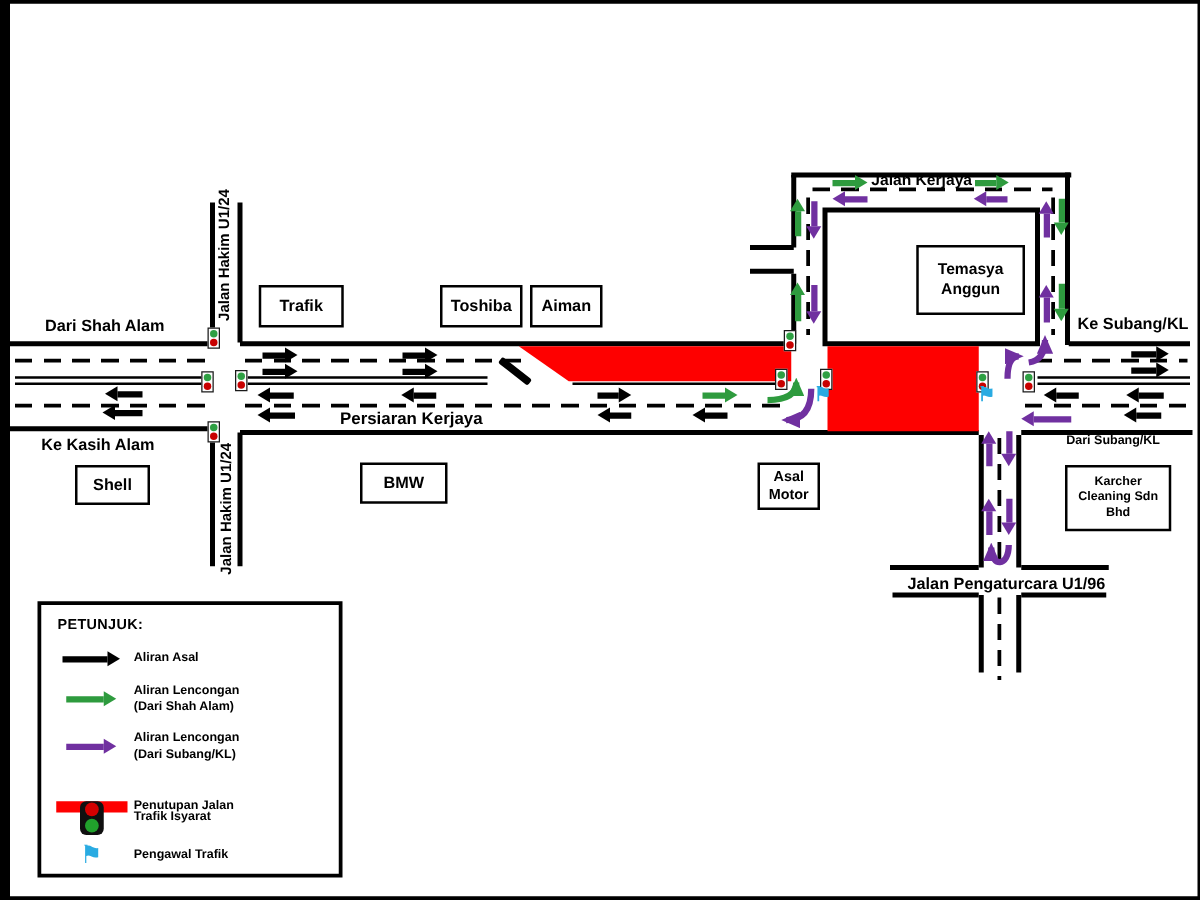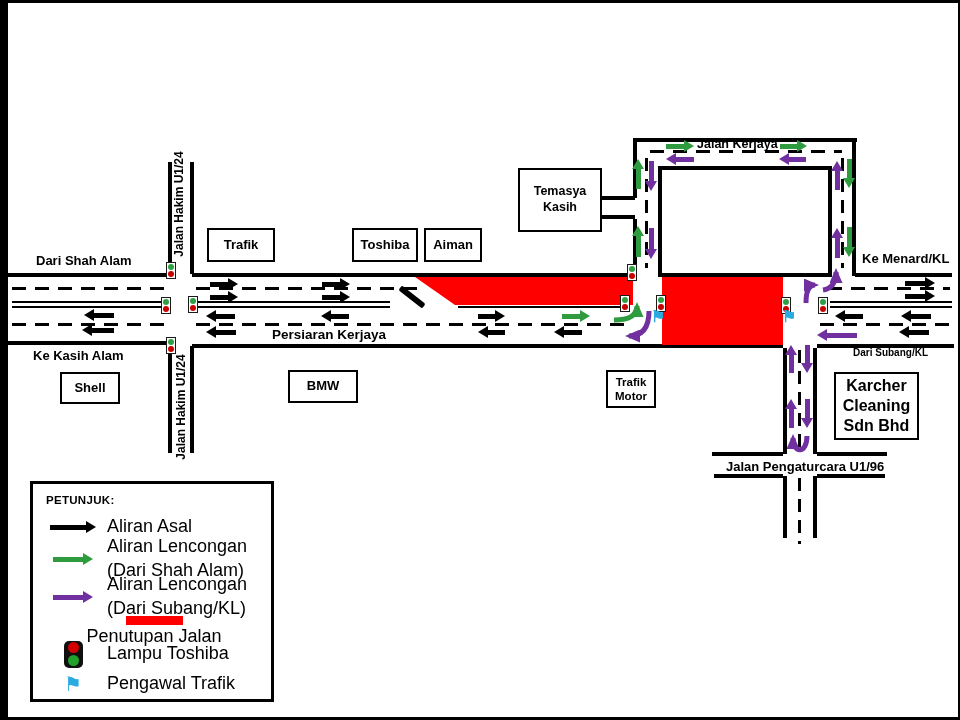--- a/index.html
+++ b/index.html
@@ -24,21 +24,21 @@
       display:flex;flex-direction:column;align-items:center;justify-content:space-evenly;}
   .tl i{width:6px;height:6px;border-radius:50%;display:block;}
   .flag{position:absolute;font-size:16px;line-height:1;font-weight:bold;}
   .merge{position:absolute;left:397px;top:294px;width:30px;height:6px;background:#000;transform:rotate(38deg);border-radius:2px;}
   
   #legend{position:absolute;left:30px;top:481px;width:244px;height:221px;box-sizing:border-box;
           border:3px solid #000;background:#fff;z-index:20;}
   #legend .title{position:absolute;left:13px;top:10px;font-weight:bold;font-size:11.5px;letter-spacing:.3px;}
   .lrow{position:absolute;left:6px;width:230px;display:flex;align-items:center;}
   .lrow .icell{width:68px;display:flex;justify-content:center;align-items:center;flex:none;}
-  .lrow .ltext{font-weight:normal;font-size:18px;line-height:1.32;color:#000;}
+  .lrow .ltext{font-weight:bold;font-size:10px;line-height:1.32;color:#000;}
   .redbar{width:57px;height:9px;}
   .leg-tl{width:19px;height:27px;background:#101010;border-radius:5px;display:flex;flex-direction:column;
           align-items:center;justify-content:space-evenly;}
   .leg-tl i{width:11px;height:11px;border-radius:50%;display:block;}
 </style>
 </head>
 <body>
 
 <div id="canvas">
   <div id="frame"></div>
@@ -286,36 +286,36 @@
         <i style="background: rgb(200, 0, 0);"></i>
       </div>
       <div class="flag" style="left: 651px; top: 309px; color: rgb(41, 171, 226);">⚑</div>
       <div class="flag" style="left: 782px; top: 309px; color: rgb(41, 171, 226);">⚑</div>
     </div>
 
   <div class="labels">
 
     <div class="maplabel" style="left:36px;top:253px;font-size:13px;">Dari Shah Alam</div>
     <div class="maplabel" style="left:33px;top:348px;font-size:13px;">Ke Kasih Alam</div>
-    <div class="maplabel" style="left:862px;top:251px;font-size:13px;">Ke Menard/KL</div>
+    <div class="maplabel" style="left:862px;top:251px;font-size:13px;">Ke Subang/KL</div>
     <div class="maplabel" style="left:853px;top:347px;font-size:10px;">Dari Subang/KL</div>
     <div class="maplabel" style="left:272px;top:327px;font-size:13.5px;">Persiaran Kerjaya</div>
     <div class="maplabel" style="left:697px;top:137px;font-size:12.5px;">Jalan Kerjaya</div>
     <div class="maplabel" style="left:726px;top:459px;font-size:13px;">Jalan Pengaturcara U1/96</div>
     <div class="maplabel rot" style="left:119px;top:197px;width:120px;font-size:12px;">Jalan Hakim U1/24</div>
     <div class="maplabel rot" style="left:121px;top:400px;width:120px;font-size:12px;">Jalan Hakim U1/24</div>
 
     <div class="pbox" style="left:207px;top:228px;width:68px;height:34px;font-size:13px;">Trafik</div>
     <div class="pbox" style="left:352px;top:228px;width:66px;height:34px;font-size:13px;">Toshiba</div>
     <div class="pbox" style="left:424px;top:228px;width:58px;height:34px;font-size:13px;">Aiman</div>
-    <div class="pbox" style="left:518px;top:168px;width:84px;height:64px;font-size:12.5px;">Temasya Kasih</div>
+    <div class="pbox" style="left:733px;top:196px;width:87px;height:56px;font-size:12.5px;">Temasya Anggun</div>
     <div class="pbox" style="left:60px;top:372px;width:60px;height:32px;font-size:13px;">Shell</div>
     <div class="pbox" style="left:288px;top:370px;width:70px;height:33px;font-size:13px;">BMW</div>
-    <div class="pbox" style="left:606px;top:370px;width:50px;height:38px;font-size:11.5px;">Trafik Motor</div>
-    <div class="pbox" style="left:834px;top:372px;width:85px;height:68px;font-size:16px;">Karcher Cleaning Sdn Bhd</div>
+    <div class="pbox" style="left:606px;top:370px;width:50px;height:38px;font-size:11.5px;">Asal Motor</div>
+    <div class="pbox" style="left:852px;top:372px;width:85px;height:53px;font-size:10px;">Karcher Cleaning Sdn Bhd</div>
   </div>
 
   <div id="legend">
     <div class="title">PETUNJUK:</div>
     <div class="lrow" style="top:30px;height:26px;">
       <div class="icell">
           <div style="display: flex; align-items: center; justify-content: center; width: 46px; height: 12px; flex-direction: row;">
             <i style="display: block; background: rgb(0, 0, 0); flex: 1 1 0%; height: 5px;"></i>
             <i style="display: block; border-top: 6px solid transparent; border-bottom: 6px solid transparent; border-left: 10px solid rgb(0, 0, 0);"></i>
           </div>
@@ -335,34 +335,34 @@
     <div class="lrow" style="top:94px;height:38px;">
       <div class="icell">
           <div style="display: flex; align-items: center; justify-content: center; width: 40px; height: 12px; flex-direction: row;">
             <i style="display: block; background: rgb(112, 48, 160); flex: 1 1 0%; height: 5px;"></i>
             <i style="display: block; border-top: 6px solid transparent; border-bottom: 6px solid transparent; border-left: 10px solid rgb(112, 48, 160);"></i>
           </div>
         </div>
       <div class="ltext"><span>Aliran Lencongan</span><br>
         <span>(Dari Subang/KL)</span></div>
     </div>
-    <div class="lrow" style="top:132px;height:26px;flex-direction:column;">
+    <div class="lrow" style="top:148px;height:26px;">
       <div class="icell">
           <div class="redbar" style="background:#FE0000;"></div>
         </div>
       <div class="ltext"><span>Penutupan Jalan</span></div>
     </div>
     <div class="lrow" style="top:153px;height:34px;">
       <div class="icell">
         <div class="leg-tl">
             <i style="background:#D40000;"></i>
             <i style="background:#21A12C;"></i>
           </div>
       </div>
-      <div class="ltext"><span>Lampu Toshiba</span></div>
+      <div class="ltext"><span>Trafik Isyarat</span></div>
     </div>
     <div class="lrow" style="top:186px;height:28px;">
       <div class="icell">
           <span style="font-size:20px;color:#29ABE2;line-height:1;">⚑</span>
         </div>
       <div class="ltext"><span>Pengawal Trafik</span></div>
     </div>
   </div>
 </div>
 

